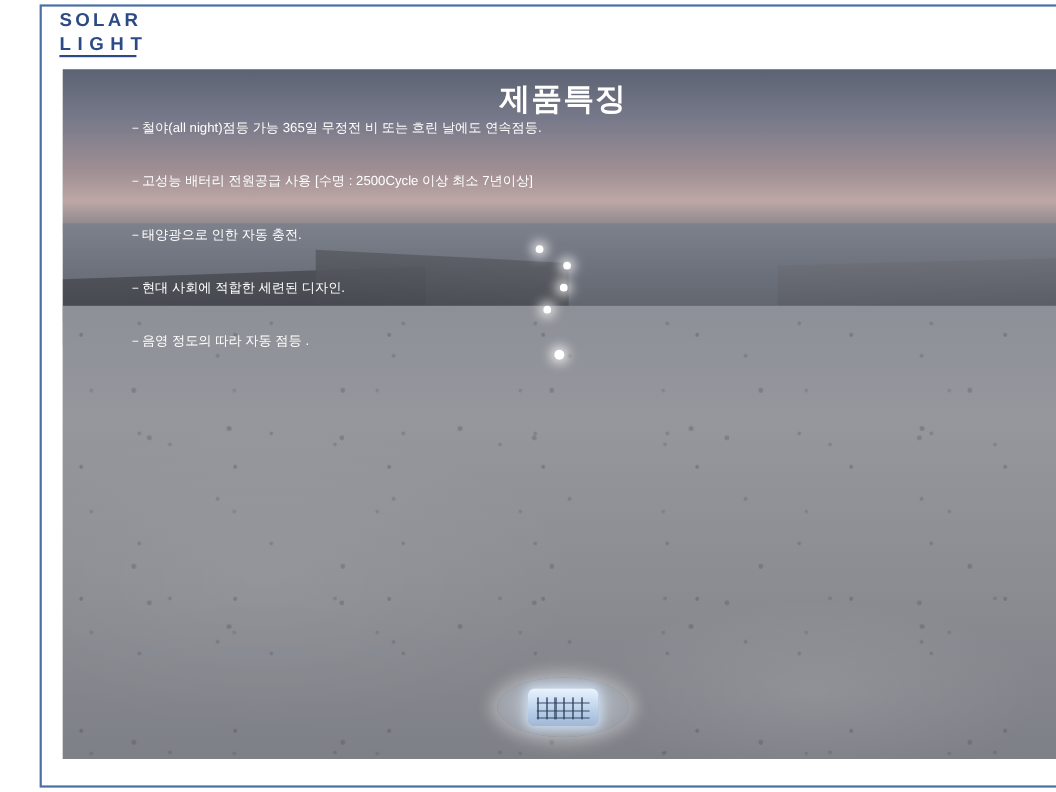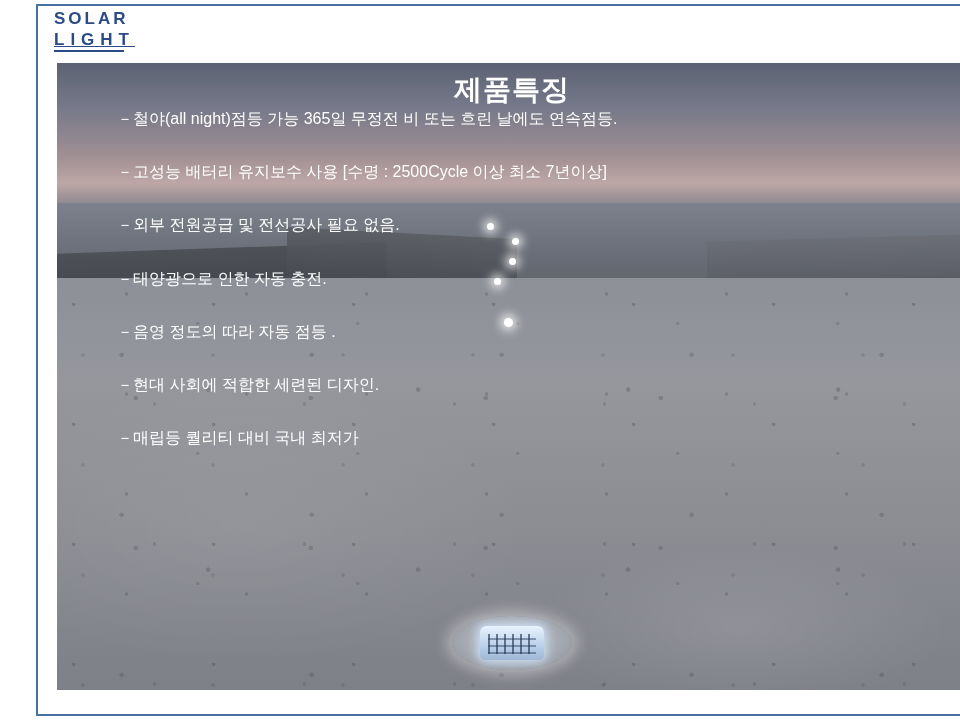--- a/index.html
+++ b/index.html
@@ -47,21 +47,20 @@
   .logo .l1 {
     font-size: 17px;
     font-weight: bold;
     display: block;
   }
   .logo .l2 {
     font-size: 17px;
     font-weight: bold;
     display: block;
     letter-spacing: 6px;
-    text-decoration: underline;
   }
   .logo-underline {
     position: absolute;
     left: 22px;
     top: 50px;
     width: 70px;
     height: 2px;
     background: #2c4a86;
   }
 
@@ -213,21 +212,21 @@
     letter-spacing: 1px;
   }
   .bullets {
     position: absolute;
     left: 60px;
     top: 46px;
     width: 830px;
   }
   .bullet {
     color: #ffffff;
-    font-size: 16px;
+    font-size: 12px;
     line-height: 1.2;
     margin-bottom: 34px;
     white-space: nowrap;
   }
 </style>
 </head>
 <body>
 
 <div class="slide">
 
@@ -256,23 +255,21 @@
     <div class="deck-light">
       <div class="ring"></div>
       <div class="lens"></div>
       <div class="grid"></div>
     </div>
 
     <div class="text-layer">
       <div class="slide-title">제품특징</div>
       <div class="bullets">
         <div class="bullet">－철야(all night)점등 가능 365일 무정전 비 또는 흐린 날에도 연속점등.</div>
-        <div class="bullet">－고성능 배터리 유지보수 사용 [수명 : 2500Cycle 이상 최소 7년이상]</div>
-        <div class="bullet">－외부 전원공급 및 전선공사 필요 없음.</div>
+        <div class="bullet">－고성능 배터리 전원공급 사용 [수명 : 2500Cycle 이상 최소 7년이상]</div>
         <div class="bullet">－태양광으로 인한 자동 충전.</div>
+        <div class="bullet">－현대 사회에 적합한 세련된 디자인.</div>
         <div class="bullet">－음영 정도의 따라 자동 점등 .</div>
-        <div class="bullet">－현대 사회에 적합한 세련된 디자인.</div>
-        <div class="bullet">－매립등 퀄리티 대비 국내 최저가</div>
       </div>
     </div>
   </div>
 
 </div>
 
 </body></html>

